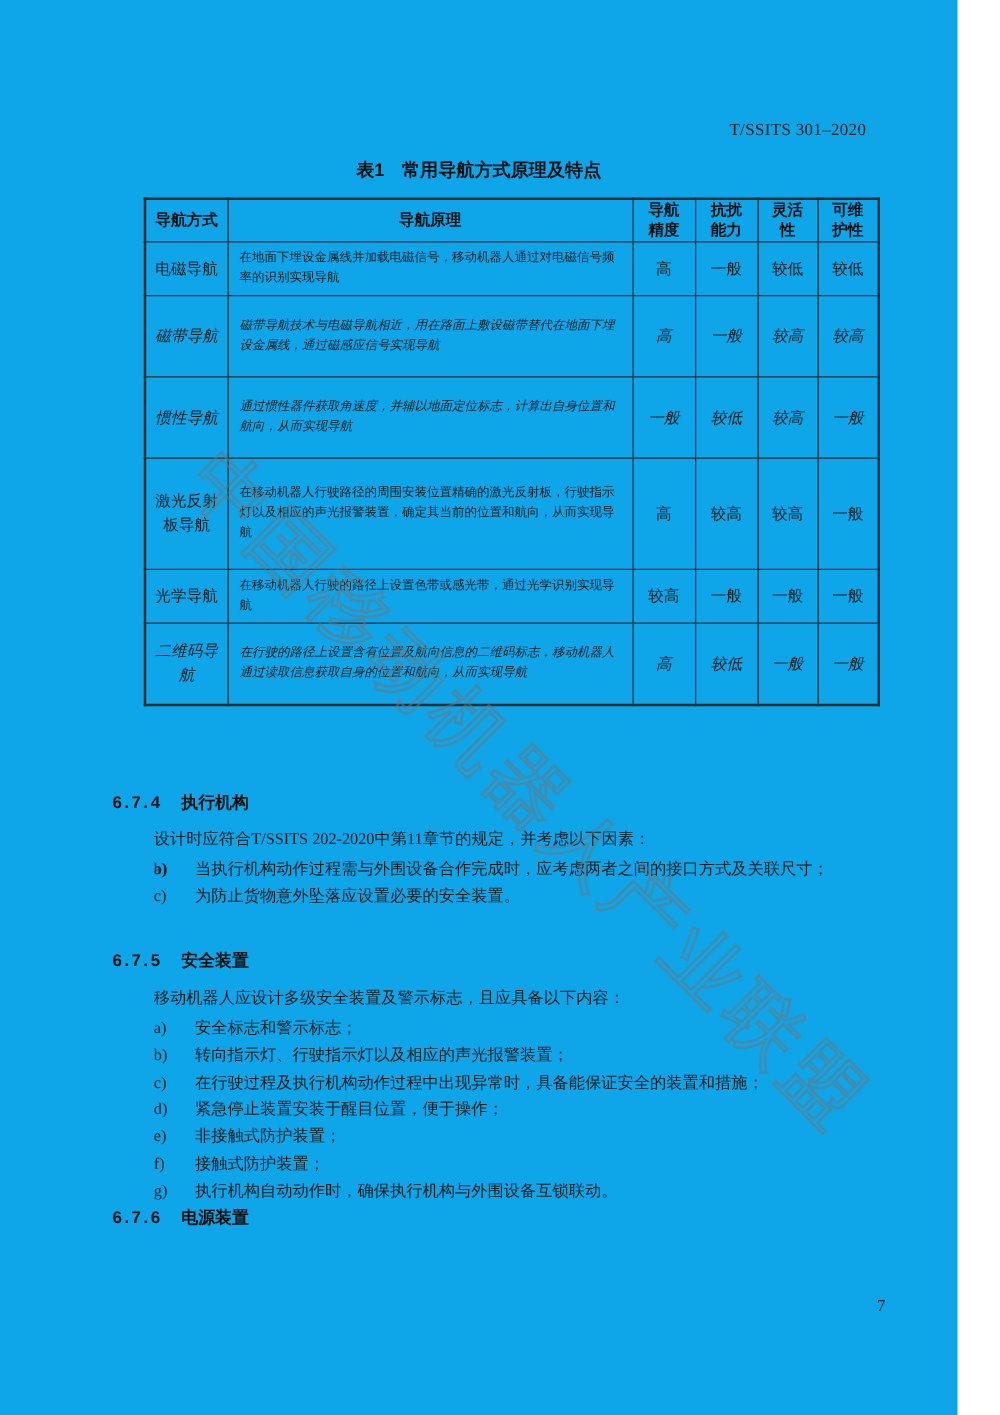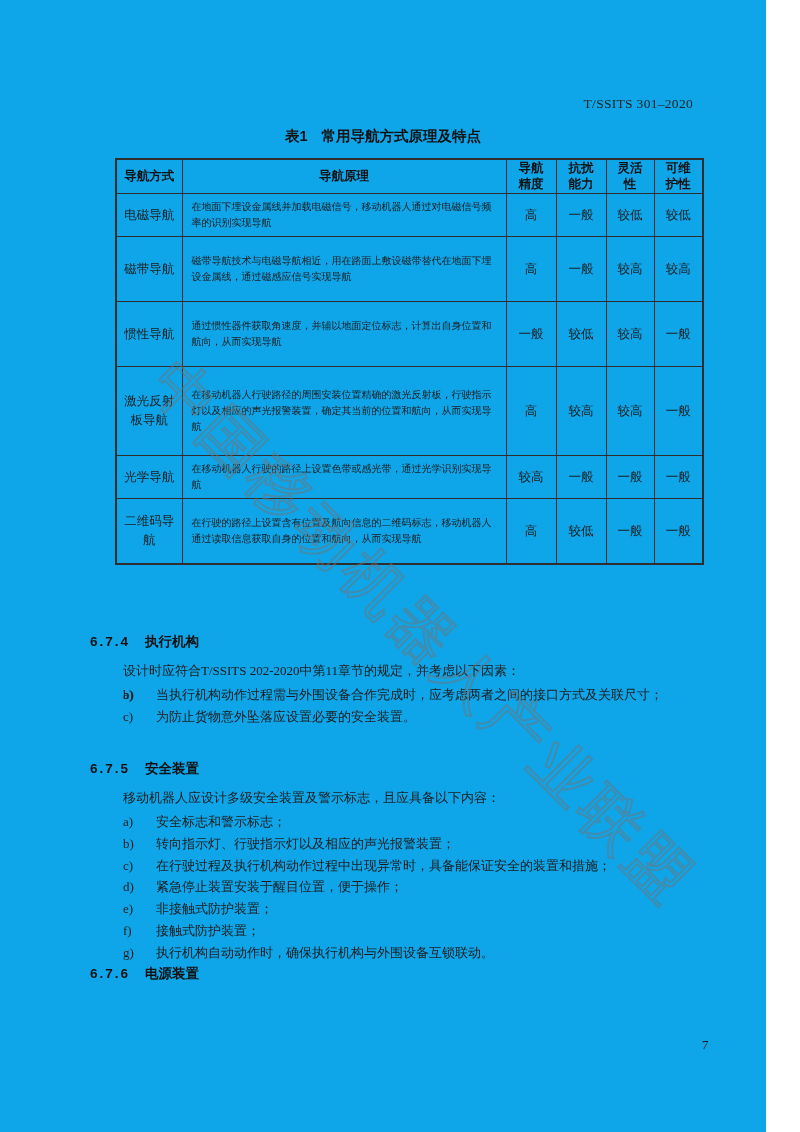--- a/index.html
+++ b/index.html
@@ -29,21 +29,21 @@
     font-family:"Liberation Sans","DejaVu Sans",sans-serif;
     font-weight:bold; font-size:12.5px; text-align:center;
     padding:1px 6px; line-height:1.25; color:#111;
   }
   td.method  { text-align:center; font-size:12.5px; padding:2px 6px; line-height:1.55; }
   td.principle { text-align:left; font-size:10px; padding:2px 9px; line-height:1.64; }
   td.rate { text-align:center; font-size:12.5px; padding:0 2px; }
   tr.h-head { height:32px; }
   tr.h43 { height:43px;padding-left:46px; }
   tr.h55 { height:55px; }
-  tr.h65 { height:65px; }
+  tr.h65 { height:65px;font-style:italic; }
   tr.h89 { height:89px; }
 
   .sec { position:absolute; left:90px; width:622px; font-size:13px; color:#1c1c1c; }
   .sec-h {
     font-family:"Liberation Sans","DejaVu Sans",sans-serif;
     font-weight:bold; font-size:13.5px; color:#111; line-height:18px;
   }
   .sec-h .num { margin-right:15px; letter-spacing:2px;text-align:right; }
   .para { margin:9px 0 3px 0; text-indent:33px; line-height:21px; }
   .li { position:relative; padding-left:66px; line-height:21.8px; }

